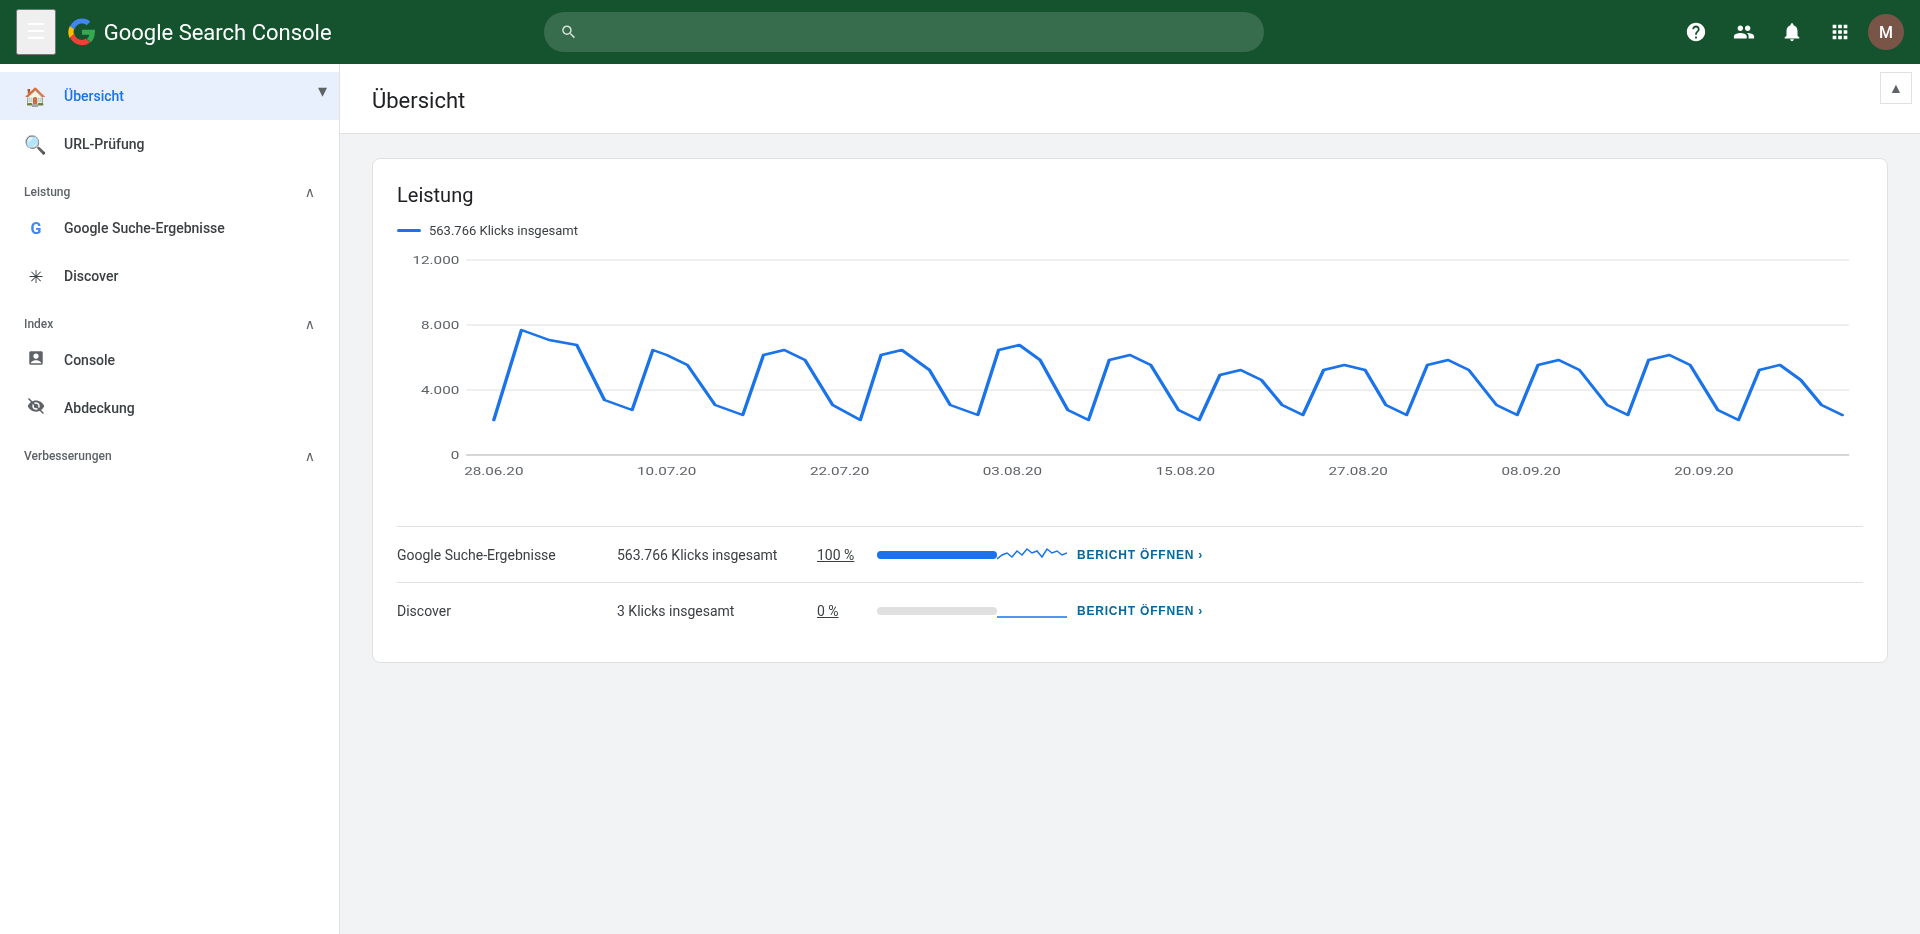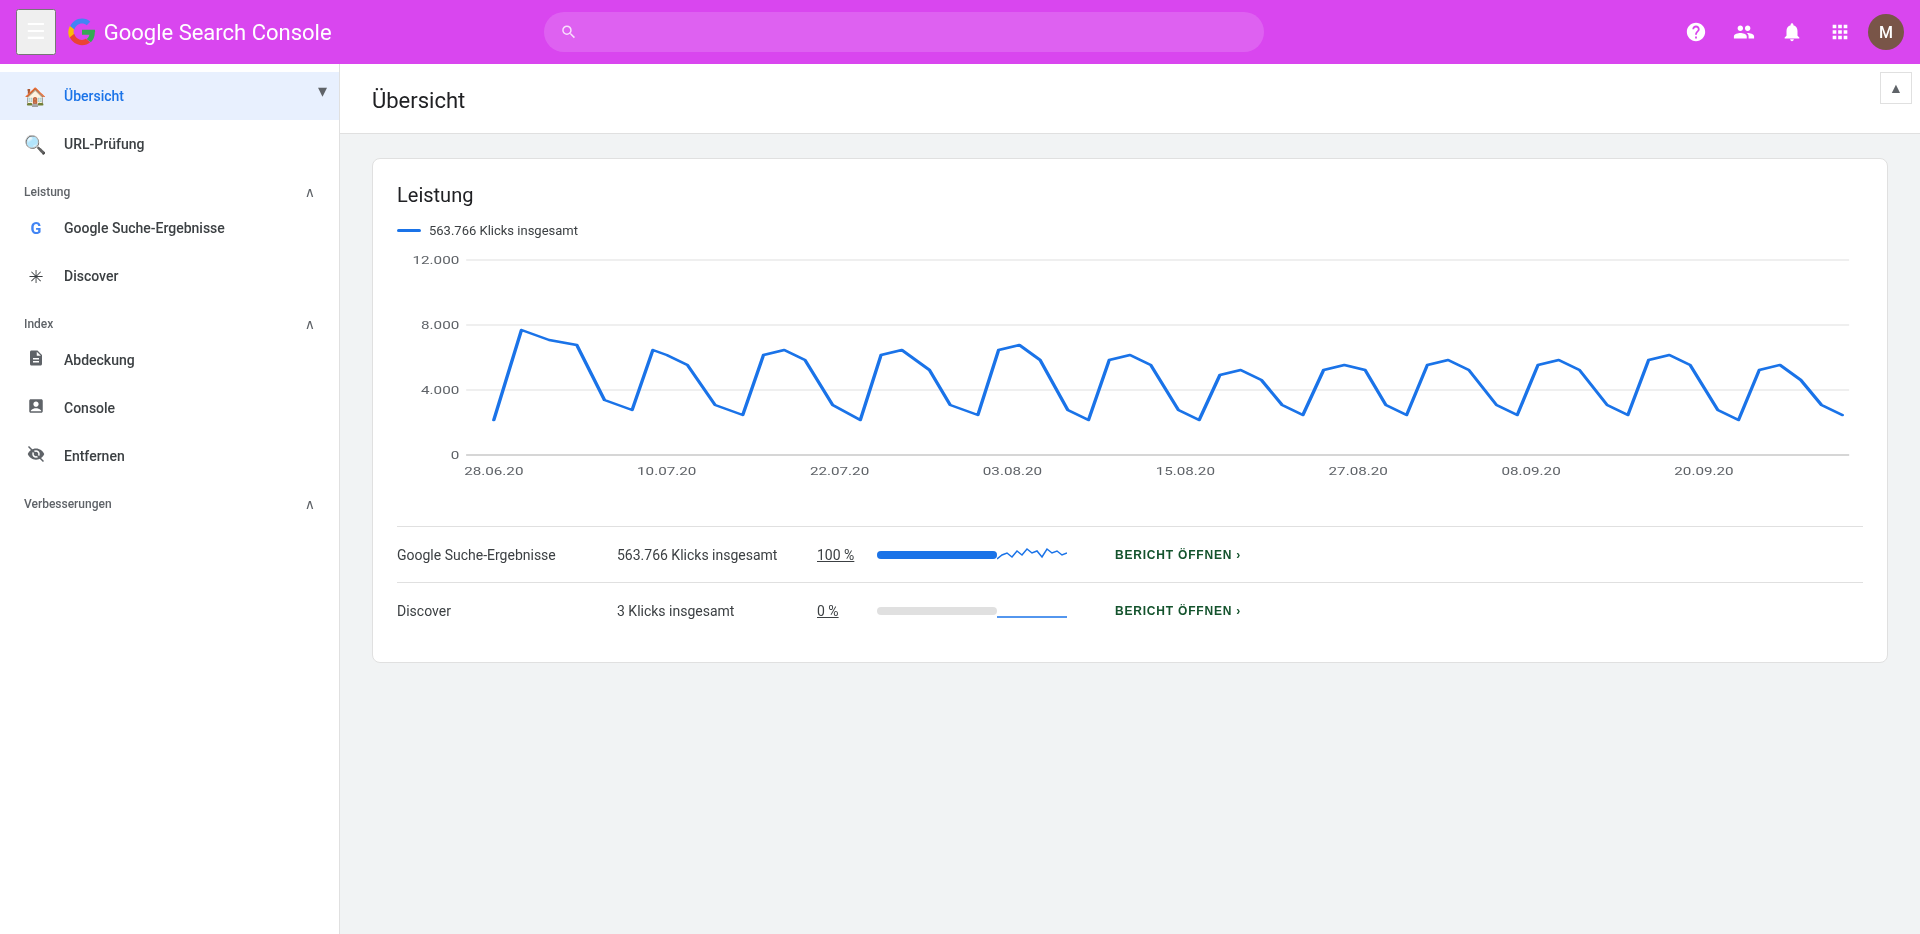--- a/index.html
+++ b/index.html
@@ -2,21 +2,21 @@
 <html><head>
   <meta charset="utf-8">
   <style>
     * { box-sizing: border-box; margin: 0; padding: 0; }
     body { font-family: 'Google Sans', Roboto, Arial, sans-serif; background: #f1f3f4; color: #202124; }
 
     
     .header {
       display: flex;
       align-items: center;
-      background: #d946ef;
+      background: #14532d;
       height: 64px;
       padding: 0 16px;
       gap: 12px;
       position: fixed;
       top: 0; left: 0; right: 0;
       z-index: 100;
     }
     .header-menu-icon { color: #fff; font-size: 22px; cursor: pointer; padding: 8px; }
     .header-logo { display: flex; align-items: center; gap: 8px; color: #fff; font-size: 22px; font-weight: 400; white-space: nowrap; }
     .search-bar {
@@ -186,30 +186,30 @@
     .data-row:last-child { border-bottom: none; }
     .data-col-name { flex: 0 0 220px; color: #3c4043; }
     .data-col-value { flex: 0 0 200px; color: #3c4043; }
     .data-col-percent { flex: 0 0 60px; color: #3c4043; text-decoration: underline; }
     .data-col-bar { flex: 0 0 120px; }
     .progress-bar-bg { background: #e0e0e0; border-radius: 4px; height: 8px; width: 100%; }
     .progress-bar-fill { background: #1a73e8; border-radius: 4px; height: 8px; }
     .data-col-sparkline { flex: 0 0 80px; }
     .data-col-action { flex: 1; text-align: right; }
     .bericht-btn {
-      color: #14532d;
+      color: #0369a1;
       font-size: 12px;
       font-weight: 700;
       letter-spacing: 0.8px;
       cursor: pointer;
       display: flex;
       align-items: center;
       gap: 4px;
       justify-content: flex-end;
-      background: none; border: none; margin-left: 38px;
+      background: none; border: none;
     }
     .sparkline-svg { width: 70px; height: 24px; }
   </style>
 </head>
 <body>
 
 <header class="header">
   <button class="header-menu-icon">☰</button>
   <div class="header-logo">
     <svg width="28" height="28" viewBox="0 0 48 48">
@@ -281,41 +281,33 @@
         <span>Discover</span>
       </div>
 
       <div class="sidebar-section">
         <span>Index</span>
         <span class="chevron">∧</span>
       </div>
       <div class="sidebar-item">
         <span class="icon">
           <svg width="18" height="18" viewBox="0 0 24 24" fill="#5f6368">
-              <path d="M14 2H6c-1.1 0-2 .9-2 2v16c0 1.1.9 2 2 2h12c1.1 0 2-.9 2-2V8l-6-6zm2 16H8v-2h8v2zm0-4H8v-2h8v2zm-3-5V3.5L18.5 9H13z"></path>
-            </svg>
-        </span>
-        <span>Abdeckung</span>
-      </div>
-      <div class="sidebar-item">
-        <span class="icon">
-          <svg width="18" height="18" viewBox="0 0 24 24" fill="#5f6368">
               <path d="M19 3H5c-1.1 0-2 .9-2 2v14c0 1.1.9 2 2 2h14c1.1 0 2-.9 2-2V5c0-1.1-.9-2-2-2zm-7 3c1.93 0 3.5 1.57 3.5 3.5S13.93 13 12 13s-3.5-1.57-3.5-3.5S10.07 6 12 6zm7 13H5v-.23c0-.62.28-1.2.76-1.58C7.47 15.82 9.64 15 12 15s4.53.82 6.24 2.19c.48.38.76.97.76 1.58V19z"></path>
             </svg>
         </span>
         <span>Console</span>
       </div>
       <div class="sidebar-item">
         <span class="icon">
           <svg width="18" height="18" viewBox="0 0 24 24" fill="#5f6368">
               <path d="M12 4.5C7 4.5 2.73 7.61 1 12c1.73 4.39 6 7.5 11 7.5s9.27-3.11 11-7.5c-1.73-4.39-6-7.5-11-7.5zM12 17c-2.76 0-5-2.24-5-5s2.24-5 5-5 5 2.24 5 5-2.24 5-5 5zm0-8c-1.66 0-3 1.34-3 3s1.34 3 3 3 3-1.34 3-3-1.34-3-3-3z"></path>
               <line x1="2" y1="2" x2="22" y2="22" stroke="#5f6368" stroke-width="2"></line>
             </svg>
         </span>
-        <span>Entfernen</span>
+        <span>Abdeckung</span>
       </div>
 
       <div class="sidebar-section">
         <span>Verbesserungen</span>
         <span class="chevron">∧</span>
       </div>
 
     </div>
   </nav>
 

